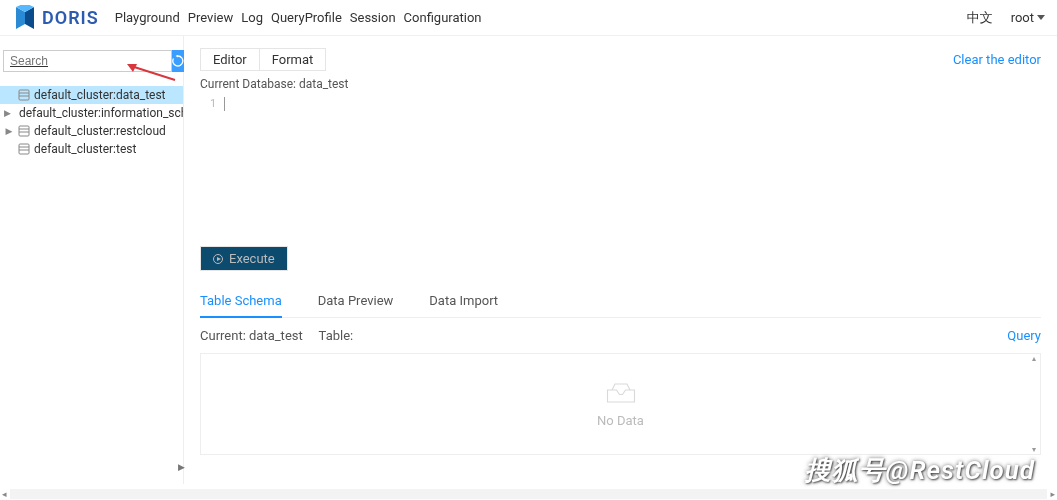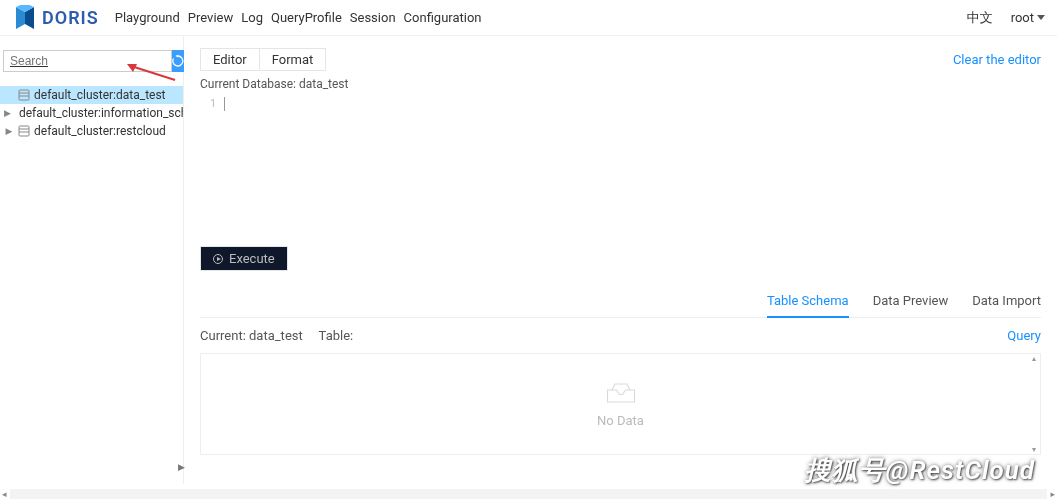--- a/index.html
+++ b/index.html
@@ -26,24 +26,24 @@
 .editor-bar { display: flex; align-items: center; justify-content: space-between; margin-bottom: 6px; }
 .seg { display: flex; border: 1px solid #e5e5e5; }
 .seg-item { padding: 3px 12px; font-size: 13px; cursor: pointer; }
 .seg-item + .seg-item { border-left: 1px solid #e5e5e5; }
 .clear-link { color: #1890ff; cursor: pointer; font-size: 13px; margin-left: 39px; }
 .cur-db { font-size: 12px; color: #555; margin-bottom: 4px; }
 .editor-area { border: none; position: relative; height: 145px; }
 .gutter { position: absolute; left: 10px; top: 2px; color: #bbb; font-size: 11px; }
 .cursor-line { position: absolute; left: 24px; top: 2px; width: 1px; height: 14px; background: #999; }
 .execute-row { margin-top: 6px; }
-.execute-btn { display: inline-flex; align-items: center; gap: 6px; border: 1px solid #e5e5e5; padding: 4px 12px; background: #0f172a; color: #bbb; font-size: 13px; cursor: pointer; }
+.execute-btn { display: inline-flex; align-items: center; gap: 6px; border: 1px solid #e5e5e5; padding: 4px 12px; background: #0c4a6e; color: #bbb; font-size: 13px; cursor: pointer; }
 .play-icon { width: 10px; height: 10px; border: 1.5px solid #bbb; border-radius: 50%; display: inline-flex; align-items: center; justify-content: center; }
 .play-tri { width: 0; height: 0; border-left: 4px solid #bbb; border-top: 2.5px solid transparent; border-bottom: 2.5px solid transparent; margin-left: 1px; }
-.tabs { display: flex; gap: 24px; border-bottom: 1px solid #eee; margin-top: 14px; justify-content: flex-end; }
+.tabs { display: flex; gap: 36px; border-bottom: 1px solid #eee; margin-top: 14px; }
 .tab { padding: 8px 0; font-size: 13px; cursor: pointer; color: #555; }
 .tab.active { color: #1890ff; border-bottom: 2px solid #1890ff; margin-bottom: -1px; }
 .row2 { display: flex; justify-content: space-between; align-items: center; padding: 10px 0; font-size: 13px; color: #555; }
 .query-link { color: #1890ff; cursor: pointer; }
 .no-data-box { border: 1px solid #eee; height: 102px; display: flex; flex-direction: column; align-items: center; justify-content: center; gap: 8px; color: #bbb; font-size: 13px; position: relative; }
 .no-data-ico { width: 36px; height: 24px; }
 .scroll-y { position: absolute; right: 2px; top: 0; bottom: 0; width: 8px; display: flex; flex-direction: column; justify-content: space-between; }
 .sc-arrow { font-size: 8px; color: #999; text-align: center; }
 .collapse-handle { position: absolute; bottom: 12px; right: -2px; font-size: 9px; color: #777; }
 .h-scroll { position: absolute; left: 0; bottom: 0; right: 0; height: 12px; display: flex; align-items: center; }
@@ -114,20 +114,29 @@
       </div>
       <div class="tree-item">
         <span class="tree-caret">▶</span>
         <svg class="db-icon" viewBox="0 0 12 12">
             <rect x="1" y="1" width="10" height="10" rx="1" fill="none" stroke="#888"></rect>
             <line x1="1" y1="4" x2="11" y2="4" stroke="#888"></line>
             <line x1="1" y1="7" x2="11" y2="7" stroke="#888"></line>
           </svg>
         <span>default_cluster:restcloud</span>
       </div>
+      <div class="tree-item">
+        <span class="tree-caret"></span>
+        <svg class="db-icon" viewBox="0 0 12 12">
+            <rect x="1" y="1" width="10" height="10" rx="1" fill="none" stroke="#888"></rect>
+            <line x1="1" y1="4" x2="11" y2="4" stroke="#888"></line>
+            <line x1="1" y1="7" x2="11" y2="7" stroke="#888"></line>
+          </svg>
+        <span>default_cluster:test</span>
+      </div>
     </div>
     <span class="collapse-handle">▶</span>
   </div>
 
   <div class="main">
     <div class="editor-bar">
       <div class="seg">
         <span class="seg-item">Editor</span>
         <span class="seg-item">Format</span>
       </div>

